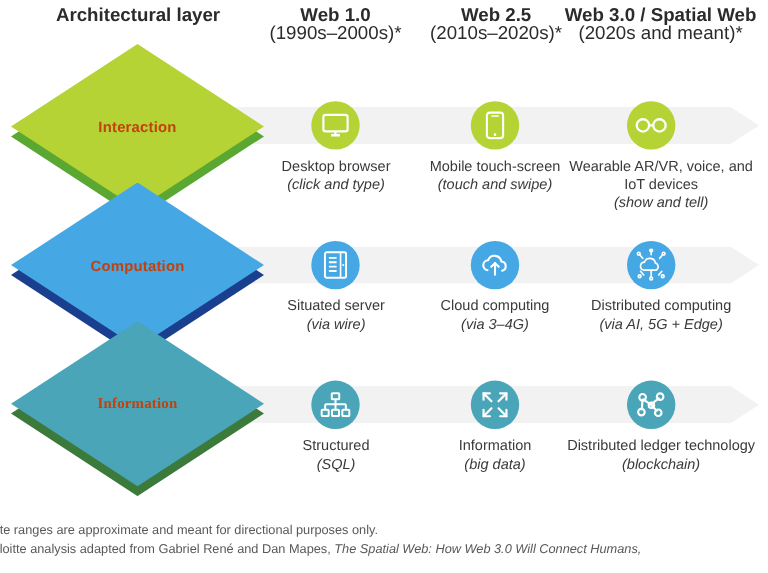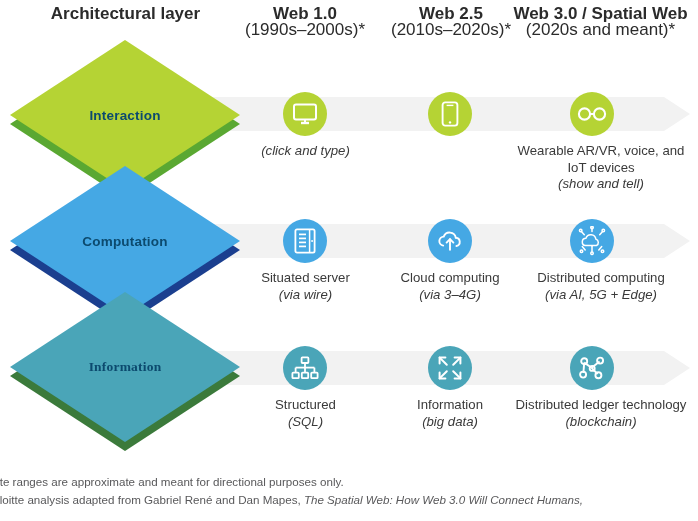--- a/index.html
+++ b/index.html
@@ -37,21 +37,21 @@
   .slab{position:absolute;width:230px;height:160px;}
   .slab .edge,.slab .face{
     position:absolute;left:0;width:230px;height:150px;
     clip-path:polygon(50% 0, 100% 50%, 50% 100%, 0 50%);
   }
   .slab .edge{top:9px;}
   .slab .face{top:0;}
   .slab .label{
     position:absolute;left:0;top:0;width:230px;height:150px;
     display:flex;align-items:center;justify-content:center;
-    color:#0c4a6e;font-weight:bold;font-size:13.5px;
+    color:#c2410c;font-weight:bold;font-size:13.5px;
     letter-spacing:.2px;pointer-events:none;
   }
   #slab-interaction{left:10px;top:40px;}
   #slab-interaction .face{background:#b5d334;}
   #slab-interaction .edge{background:#5aa832;}
   #slab-computation{left:10px;top:166px;}
   #slab-computation .face{background:#45a8e4;}
   #slab-computation .edge{background:#1b3f8f;}
   #slab-information{left:10px;top:292px;font-family:Liberation Serif, serif;}
   #slab-information .face{background:#4aa5b8;}
@@ -156,21 +156,26 @@
   </div>
   <div class="ico r1 c3 row1">
     <svg width="30" height="16" viewBox="0 0 30 16" fill="none" stroke="#ffffff" stroke-width="2.1">
       <circle cx="7.5" cy="8" r="5.6"></circle>
       <circle cx="22.5" cy="8" r="5.6"></circle>
       <line x1="13.1" y1="8" x2="16.9" y2="8"></line>
     </svg>
   </div>
 
   <div class="cap cap-c1 cap-r1">
+    <span class="ttl">Desktop browser</span>
     <em>(click and type)</em>
+  </div>
+  <div class="cap cap-c2 cap-r1">
+    <span class="ttl">Mobile touch-screen</span>
+    <em>(touch and swipe)</em>
   </div>
   <div class="cap cap-c3 cap-r1">
     <span class="ttl">Wearable AR/VR, voice, and IoT devices</span>
     <em>(show and tell)</em>
   </div>
 
   <div class="ico r2 c1 row2">
     <svg width="22" height="26" viewBox="0 0 22 26" fill="none" stroke="#ffffff" stroke-width="1.8">
       <rect x="1.4" y="1.4" width="19.2" height="23.2" rx="1.6"></rect>
       <line x1="15.6" y1="1.4" x2="15.6" y2="24.6" stroke-width="1.5"></line>

